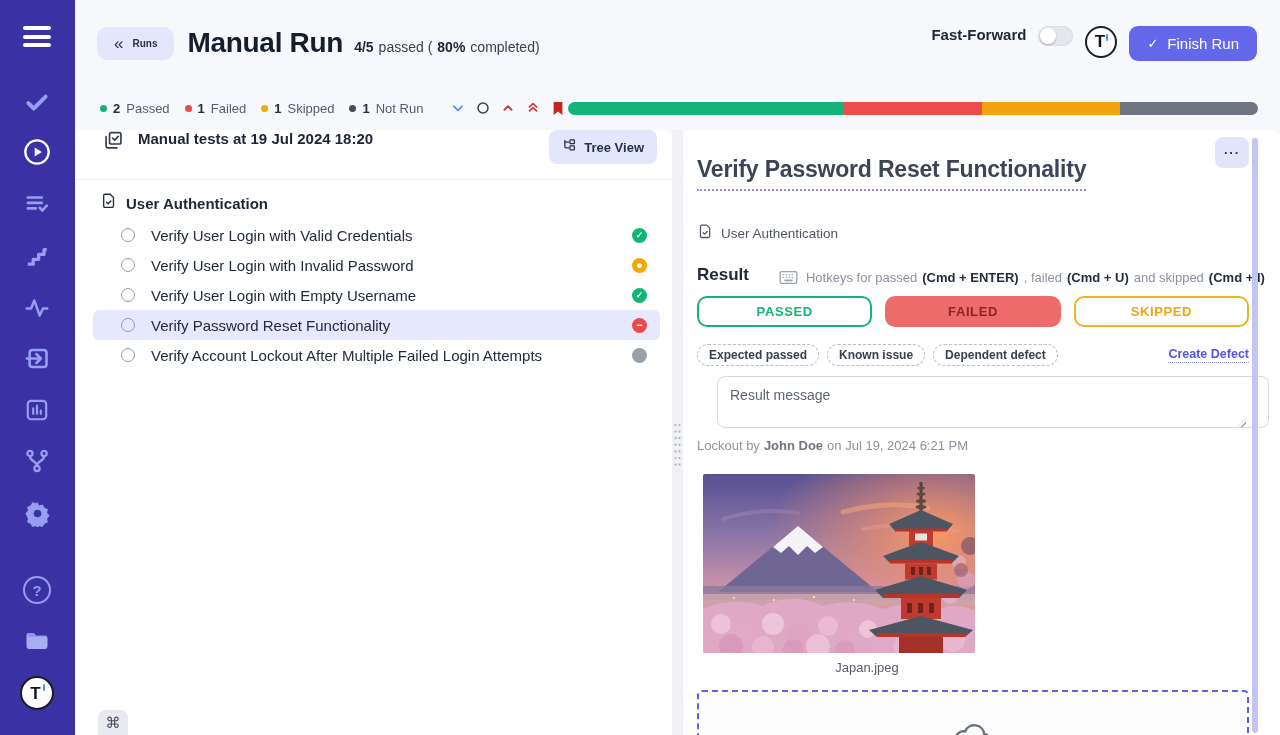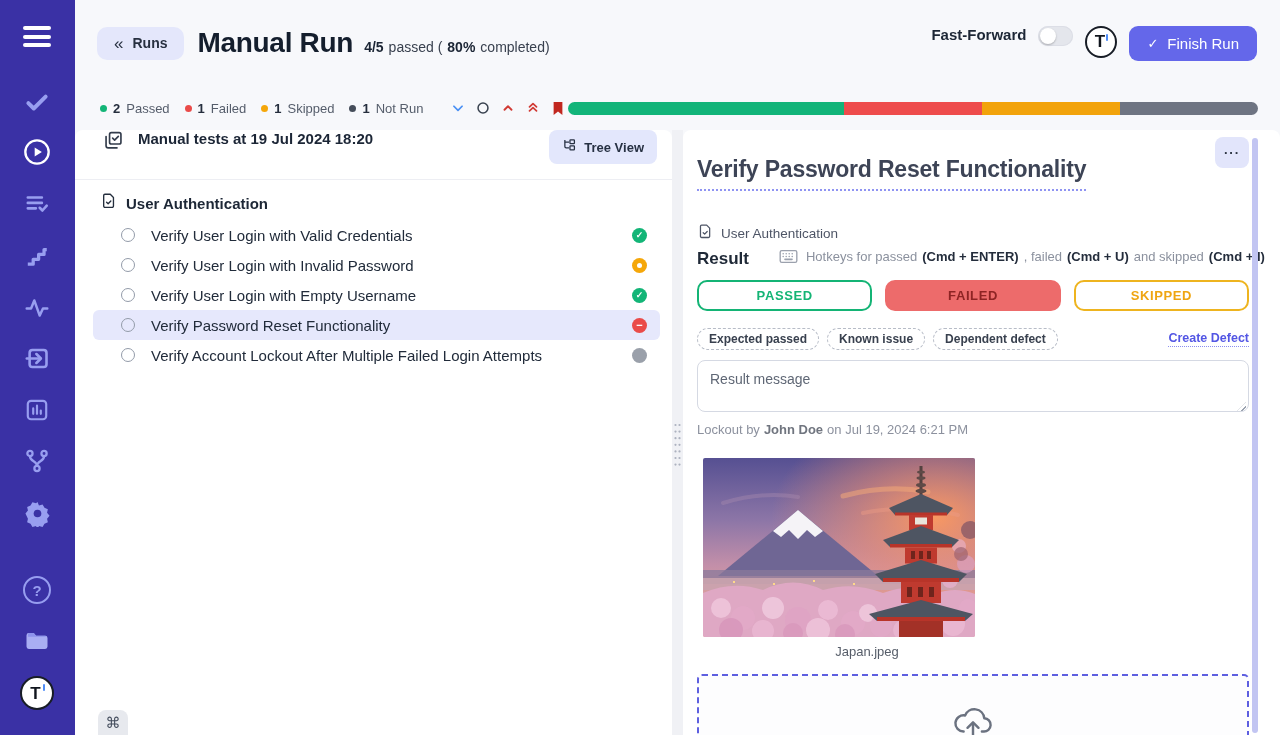--- a/index.html
+++ b/index.html
@@ -17,21 +17,21 @@
   .help-circ{width:24px;height:24px;border:2.2px solid #979df0;border-radius:50%;display:flex;align-items:center;justify-content:center;
              color:#979df0;font-size:15px;font-weight:bold;}
 
   
   .main{flex:1;display:flex;flex-direction:column;min-width:0;}
 
   
   .topbar{height:86px;display:flex;align-items:center;padding:0 23px 0 22px;box-sizing:border-box;}
   .runs-btn{display:flex;align-items:center;gap:9px;background:#e4e7fb;border-radius:10px;padding:8px 17px;cursor:pointer;}
   .runs-btn .bk{font-size:17px;color:#273040;line-height:1;}
-  .runs-btn .lbl{font-size:14px;font-weight:700;color:#273040;}
+  .runs-btn .lbl{font-size:10px;font-weight:700;color:#273040;}
   .page-title{font-size:28px;font-weight:800;color:#141e2d;margin-left:13px;letter-spacing:-0.3px;}
   .subtitle{display:flex;gap:5px;align-items:flex-start;margin-left:11px;font-size:14px;color:#39414f;padding-top:8px;}
   .subtitle b{color:#1b2534;}
   .top-right{margin-left:auto;display:flex;align-items:flex-start;gap:12px;}
   .ff-label{font-size:15px;font-weight:700;color:#1c2635;}
   .toggle{width:35px;height:20px;border-radius:10px;background:#e4e6ec;position:relative;cursor:pointer;box-shadow:inset 0 0 0 1px #dcdee6;}
   .toggle .knob{position:absolute;left:2px;top:2px;width:16px;height:16px;border-radius:50%;background:#fff;box-shadow:0 1px 2px rgba(0,0,0,.25);}
   .tlogo{width:32px;height:32px;border-radius:50%;background:#fff;border:2.5px solid #181d26;box-sizing:border-box;display:flex;align-items:center;justify-content:center;position:relative;cursor:pointer;}
   .tlogo .tl{font-size:17px;font-weight:800;color:#10151d;line-height:1;margin-left:-3px;}
   .tlogo .tick{position:absolute;right:7px;top:6px;width:2.5px;height:7px;background:#4f8df7;border-radius:1px;}
@@ -82,37 +82,37 @@
   .cmd-badge{position:absolute;left:23px;bottom:0;width:30px;height:25px;background:#e7e9ee;border-radius:8px 8px 0 0;
              display:flex;align-items:center;justify-content:center;font-size:15px;color:#434c5c;cursor:pointer;}
 
   
   .rp-title-row{display:flex;align-items:flex-start;margin-top:7px;}
   .rp-title{font-size:23px;font-weight:800;color:#3d4456;border-bottom:2px dotted #8f94f2;padding-bottom:6px;letter-spacing:-0.2px;}
   .more-btn{margin-left:auto;width:34px;height:31px;background:#e2e5fb;border-radius:8px;display:flex;align-items:center;justify-content:center;
             font-size:13px;font-weight:800;color:#2c3442;letter-spacing:1px;cursor:pointer;}
   .breadcrumb{display:flex;align-items:center;gap:8px;margin-top:13px;}
   .breadcrumb .lbl{font-size:13.5px;color:#4e5566;}
-  .result-row{display:flex;align-items:flex-start;margin-top:5px;}
+  .result-row{display:flex;align-items:flex-end;margin-top:21px;}
   .result-h{font-size:17px;font-weight:800;color:#1f2937;margin-right:30px;}
   .hotkeys{display:flex;align-items:center;gap:5px;font-size:13px;color:#8b919e;flex-wrap:nowrap;white-space:nowrap;}
   .hotkeys b{color:#242d3c;}
   .hotkeys .kb{margin-right:3px;display:flex;}
   .status-btns{display:flex;gap:13px;margin-top:11px;}
   .sbtn{flex:1;height:31px;border-radius:10px;display:flex;align-items:center;justify-content:center;
         font-size:13px;font-weight:800;letter-spacing:.6px;box-sizing:border-box;cursor:pointer;}
   .sbtn-passed{border:2px solid #14b475;color:#14b475;background:#fff;}
   .sbtn-failed{border:2px solid #ed6b6b;background:#ed6b6b;color:#8e2424;}
   .sbtn-skipped{border:2px solid #eeb41f;color:#efa512;background:#fff;}
   .tags-row{display:flex;align-items:center;gap:8px;margin-top:17px;}
   .tag{border:1px dashed #b7bcc7;border-radius:11px;padding:3px 11px;font-size:12px;font-weight:700;color:#39414f;cursor:pointer;}
   .create-defect{margin-left:auto;font-size:12.5px;font-weight:700;color:#5356e4;border-bottom:1.5px dotted #8b8ef0;padding-bottom:1px;cursor:pointer;}
   .ta-wrap{position:relative;margin-top:10px;}
   .ta-wrap textarea{width:100%;height:52px;box-sizing:border-box;border:1px solid #d5d9e3;border-radius:8px;padding:10px 12px;
-        font-family:"Liberation Sans",sans-serif;font-size:14px;color:#2a3342;resize:none;outline:none;background:#fff;}
+        font-family:"Liberation Sans",sans-serif;font-size:14px;color:#2a3342;resize:none;outline:none;background:#fff;margin-left:20px;}
   .ta-wrap textarea::placeholder{color:#5f6775;}
   .ta-wrap::after{content:"";position:absolute;right:3px;bottom:5px;width:9px;height:9px;
         background:repeating-linear-gradient(135deg,transparent 0 2px,#9aa2b0 2px 3.5px);clip-path:polygon(100% 0,100% 100%,0 100%);}
   .updated{display:flex;gap:4px;margin-top:6px;font-size:13px;color:#8c919e;}
   .updated b{color:#70757f;}
   .attachment{margin-top:21px;width:328px;margin-left:6px;}
   .scene{display:block;border-radius:2px;cursor:pointer;}
   .caption{text-align:center;font-size:13px;color:#565d69;margin-top:7px;}
   .upload{margin-top:15px;border:2px dashed #5e5fe0;border-radius:5px;height:150px;background:#fdfdfe;
           display:flex;flex-direction:column;align-items:center;padding-top:27px;box-sizing:content-box;cursor:pointer;}

